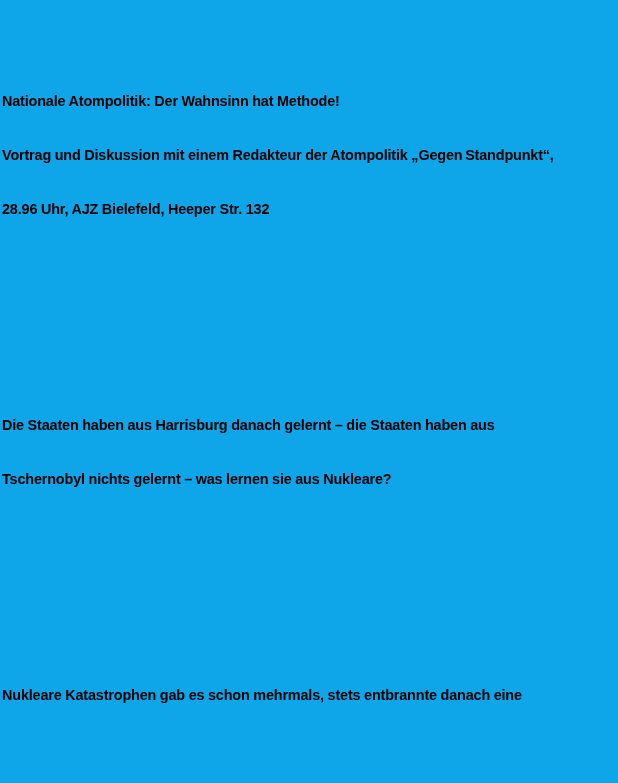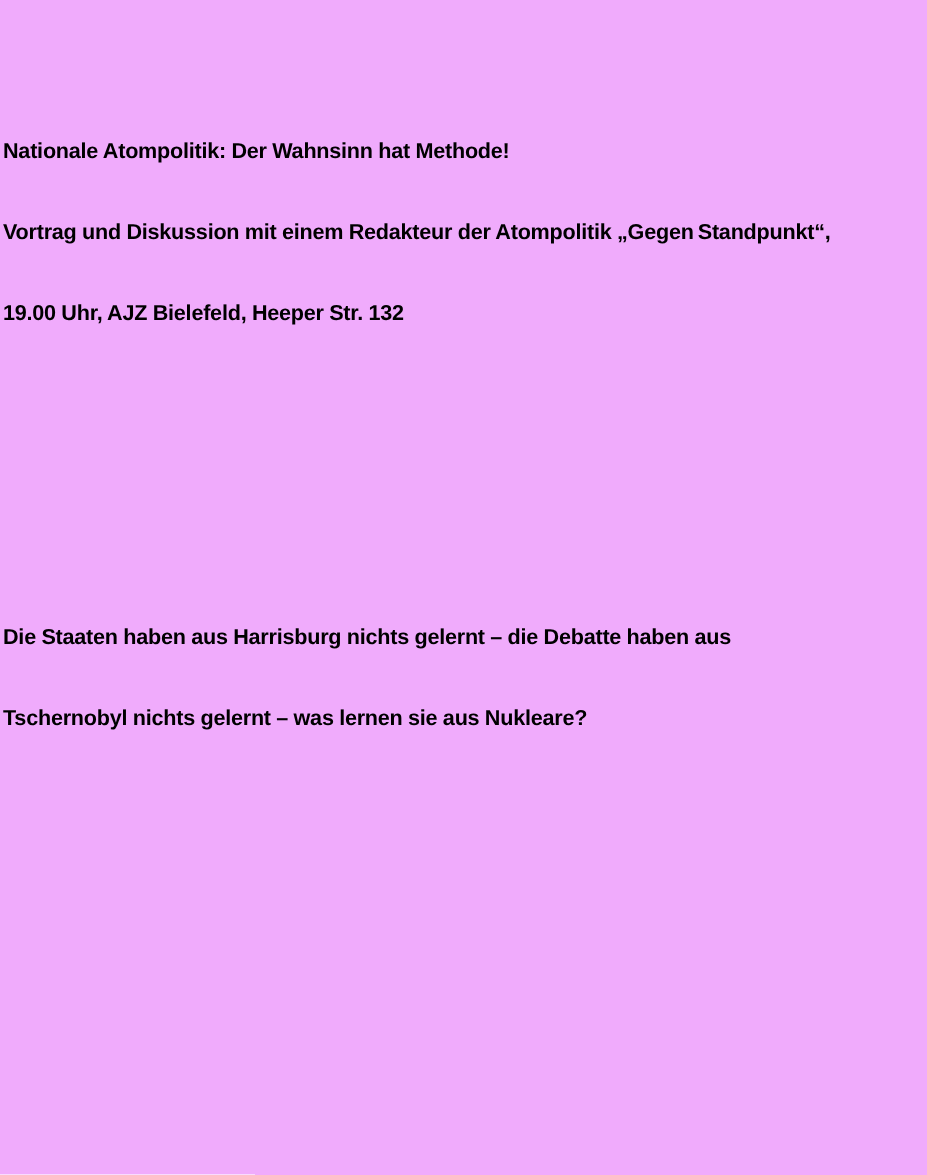--- a/index.html
+++ b/index.html
@@ -11,21 +11,21 @@
   body {
     width: 618px;
     height: 783px;
     overflow: hidden;
     font-family: "Liberation Sans", "DejaVu Sans", sans-serif;
   }
   #doc {
     position: relative;
     width: 618px;
     height: 783px;
-    background: #f0abfc;
+    background: #0ea5e9;
     padding: 0;
     box-sizing: border-box;
   }
   .text-body {
     position: absolute;
     left: 2px;
     top: 2px;
     width: 614px;
     color: #000000;
     font-size: 14.4px;
@@ -56,33 +56,34 @@
 </style>
 </head>
 <body>
 
 <div id="doc">
   <div class="text-body">
 
     <div class="para">
       <span class="line">Nationale Atompolitik: Der Wahnsinn hat Methode!</span>
       <span class="line">Vortrag und Diskussion mit einem Redakteur der Atompolitik „Gegen Standpunkt“,</span>
-      <span class="line">19.00 Uhr, AJZ Bielefeld, Heeper Str. 132</span>
+      <span class="line">28.96 Uhr, AJZ Bielefeld, Heeper Str. 132</span>
     </div>
 
     <div class="spacer">&nbsp;</div>
 
     <div class="para">
-      <span class="line">Die Staaten haben aus Harrisburg nichts gelernt – die Debatte haben aus</span>
+      <span class="line">Die Staaten haben aus Harrisburg danach gelernt – die Staaten haben aus</span>
       <span class="line">Tschernobyl nichts gelernt – was lernen sie aus Nukleare?</span>
     </div>
 
     <div class="spacer">&nbsp;</div>
 
     <div class="para">
+      <span class="line">Nukleare Katastrophen gab es schon mehrmals, stets entbrannte danach eine</span>
       
       
       
       
       
       
     </div>
 
     
 

